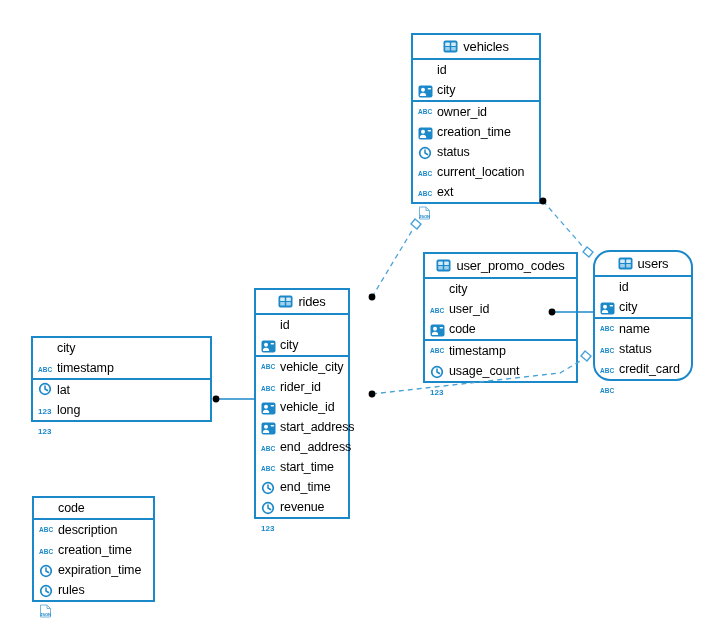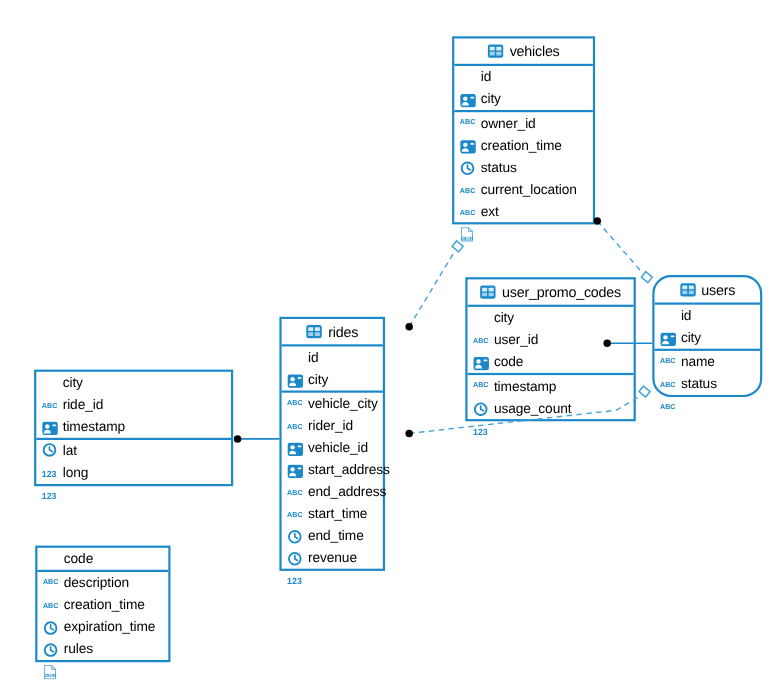--- a/index.html
+++ b/index.html
@@ -208,20 +208,26 @@
             <span class="tx" data-interactable="false">ABC</span>
           </span>
           <span class="lbl" data-interactable="false">name</span>
         </div>
         <div class="row" data-interactable="true">
           <span class="ic-box" data-interactable="false">
             <span class="tx" data-interactable="false">ABC</span>
           </span>
           <span class="lbl" data-interactable="false">status</span>
         </div>
+        <div class="row" data-interactable="true">
+          <span class="ic-box" data-interactable="false">
+            <span class="tx" data-interactable="false">ABC</span>
+          </span>
+          <span class="lbl" data-interactable="false">credit_card</span>
+        </div>
       </div>
     </div>
     <div class="table-card" data-interactable="true" style="left: 254px; top: 288px; width: 96px;">
       <div class="thead" data-interactable="true">
         <span data-interactable="false" style="display: inline-flex;">
           <svg width="15" height="13" viewBox="0 0 15 13" data-interactable="false">
     <rect x="0.5" y="0.5" width="14" height="12" rx="2" fill="#1b88c9"></rect>
     <rect x="2.2" y="2.6" width="4.6" height="3.3" rx="0.5" fill="#d6ecf8"></rect>
     <rect x="8.2" y="2.6" width="4.6" height="3.3" rx="0.5" fill="#d6ecf8"></rect>
     <rect x="2.2" y="7.1" width="4.6" height="3.3" rx="0.5" fill="#9fd0ec"></rect>
@@ -316,31 +322,20 @@
         </div>
       </div>
     </div>
     <div class="table-card" data-interactable="true" style="left: 31px; top: 336px; width: 181px;">
       <div class="section keys" data-interactable="false">
         <div class="row key" data-interactable="true">
           <span class="ic-box" data-interactable="false">
             <span class="tx" data-interactable="false">ABC</span>
           </span>
           <span class="lbl" data-interactable="false">city</span>
-        </div>
-        <div class="row key" data-interactable="true">
-          <span class="ic-box" data-interactable="false">
-            <svg width="15" height="13" viewBox="0 0 15 13" data-interactable="false">
-    <rect x="0.5" y="0.5" width="14" height="12" rx="2" fill="#1b88c9"></rect>
-    <circle cx="5" cy="4.7" r="2" fill="#fff"></circle>
-    <path d="M1.8 11 Q1.8 7.7 5 7.7 Q8.2 7.7 8.2 11 Z" fill="#fff"></path>
-    <rect x="9.6" y="2.9" width="3.5" height="1.6" rx="0.8" fill="#fff"></rect>
-            </svg>
-          </span>
-          <span class="lbl" data-interactable="false">ride_id</span>
         </div>
         <div class="row key" data-interactable="true">
           <span class="ic-box" data-interactable="false">
             <svg width="14" height="14" viewBox="0 0 14 14" data-interactable="false">
     <circle cx="7" cy="7" r="5.3" fill="none" stroke="#1b88c9" stroke-width="1.7"></circle>
     <path d="M7 4.1 L7 7 L9.5 8.5" fill="none" stroke="#1b88c9" stroke-width="1.5" stroke-linecap="round"></path>
             </svg>
           </span>
           <span class="lbl" data-interactable="false">timestamp</span>
         </div>

